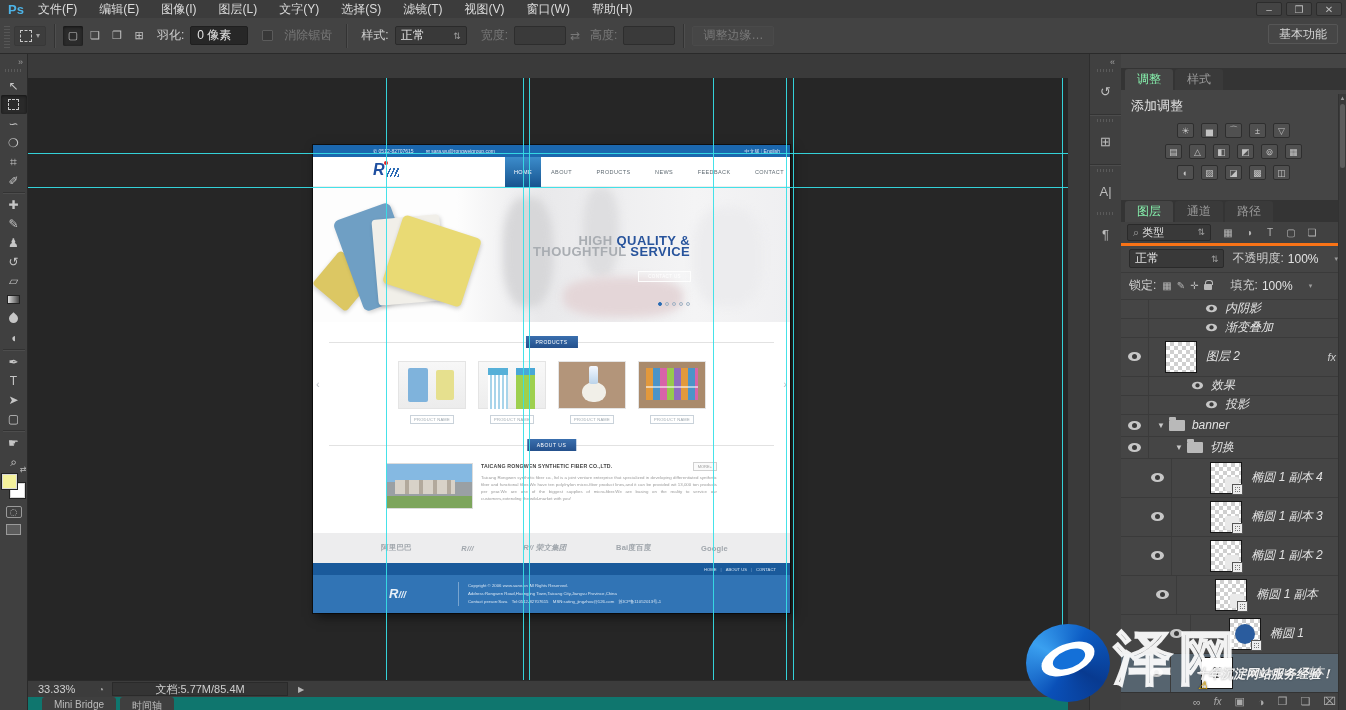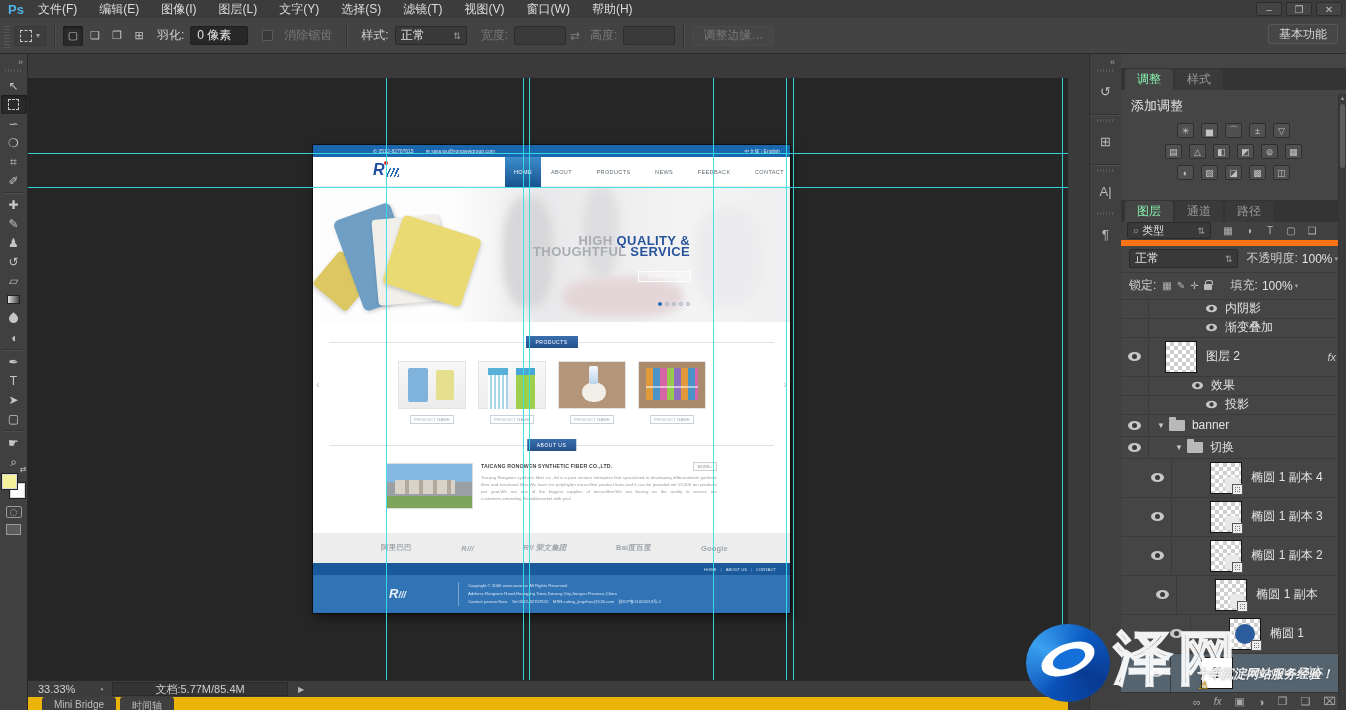--- a/index.html
+++ b/index.html
@@ -116,45 +116,45 @@
   #footer-logo { position:absolute; left:76px; top:11px; color:#e8f0f8; font-size:13px; font-style:italic; font-weight:bold; }
   #footer-div { position:absolute; left:145px; top:7px; width:1px; height:24px; background:rgba(255,255,255,.35);}
   #footer-lines { position:absolute; left:155px; top:7px; font-size:4.3px; line-height:8px; color:#d5e4f3; }
 
   
   #statusbar { position:absolute; left:28px; top:680px; width:1040px; height:17px; background:#3c3c3c; border-top:1px solid #2a2a2a; display:flex; align-items:center; font-size:11px; z-index:21;}
   #status-zoom { width:62px; padding-left:10px; color:#d0d0d0; }
   .status-icon { color:#9f9f9f; font-size:10px; margin:0 8px; }
   #status-doc { width:176px; height:14px; background:#343434; border:1px solid #2a2a2a; color:#cfcfcf; display:flex; align-items:center; justify-content:center; }
   #status-arrow { color:#b5b5b5; font-size:8px; margin-left:10px; }
-  #bottombar { position:absolute; left:28px; top:697px; width:1040px; height:14px; background:#eab308; display:flex; gap:4px; padding-left:14px; z-index:21;}
+  #bottombar { position:absolute; left:28px; top:697px; width:1040px; height:14px; background:#0f766e; display:flex; gap:4px; padding-left:14px; z-index:21;}
   .btab { background:#3f3f3f; color:#bdbdbd; font-size:10px; padding:2px 12px 0; border-radius:3px 3px 0 0; }
 
   
   #dock-strip { position:absolute; left:1089px; top:54px; width:32px; height:656px; background:#404040; border-left:1px solid #2e2e2e; display:flex; flex-direction:column; align-items:center; z-index:22;}
   .dock-collapse { align-self:flex-end; color:#a2a2a2; font-size:9px; padding:3px 6px 2px 0;}
   .dock-icon { width:26px; height:22px; display:flex; align-items:center; justify-content:center; color:#bdbdbd; font-size:13px; margin:4px 0 10px;}
   .strip-div { width:32px; height:1px; background:#333; box-shadow:0 1px 0 #4c4c4c; margin:2px 0 4px;}
   #dock-main { position:absolute; left:1121px; top:54px; width:225px; height:656px; background:#454545; z-index:22;}
   .ptab-strip { position:absolute; left:0; right:0; height:22px; background:#343434; display:flex; align-items:flex-end; padding-left:4px; gap:2px;}
   .ptab { height:21px; padding:0 12px; display:flex; align-items:center; font-size:12px; color:#999; background:#3a3a3a; border-radius:3px 3px 0 0;}
   .ptab.active { background:#454545; color:#86efac; }
   #adj-tabs { top:14px; } #adj-body { position:absolute; left:0; top:36px; width:225px; height:110px; background:#454545;}
   #adj-title { padding:7px 0 2px 10px; font-size:13px; color:#e3e3e3;}
   .adj-row { display:flex; justify-content:center; gap:7px; margin-top:6px; }
   .adj-icon { width:17px; height:15px; background:#505050; border:1px solid #2e2e2e; border-radius:2px; color:#c3c3c3; font-size:9px; display:flex; align-items:center; justify-content:center;}
   #layers-tabs { top:146px; }
   #layers-panel { position:absolute; left:0; top:168px; width:225px; bottom:0; background:#454545; display:flex; flex-direction:column;}
-  #filter-row { height:24px; background:#414141; border-bottom:6px solid #f97316; display:flex; align-items:center; padding:0 6px; gap:6px;}
+  #filter-row { height:24px; background:#414141; border-bottom:3px solid #f97316; display:flex; align-items:center; padding:0 6px; gap:6px;}
   #filter-dd { width:84px; height:17px; font-size:11px; }
   .f-icon { color:#b5b5b5; font-size:10px; width:14px; text-align:center;}
   #blend-row { height:27px; display:flex; align-items:center; padding:0 8px; border-bottom:1px solid #3a3a3a;}
   #blend-dd { width:118px; height:19px; }
   #opacity-label { margin-left:8px; color:#cfcfcf; font-size:12px; white-space:nowrap;}
-  .val-box { color:#e3e3e3; font-size:12px; margin-left:4px; display:flex; align-items:center; gap:2px;}
+  .val-box { color:#e3e3e3; font-size:12px; margin-left:4px; display:flex; align-items:center; gap:16px;}
   .val-box .car { font-size:7px; color:#9d9d9d; }
   #lock-row { height:27px; display:flex; align-items:center; padding:0 8px; border-bottom:1px solid #3a3a3a;}
   #lock-label { color:#cfcfcf; margin-right:6px;}
   .lk-icon { color:#b2b2b2; font-size:10px; margin-right:5px; }
   .lockpad { width:8px; height:6px; background:#b9b9b9; border-radius:1px; position:relative; margin-right:5px; margin-top:3px;}
   .lockpad::before { content:""; position:absolute; left:1px; top:-4px; width:6px; height:4px; border:1px solid #b9b9b9; border-bottom:none; border-radius:3px 3px 0 0;}
   #fill-label { margin-left:14px; color:#cfcfcf;}
   #layers-list { flex:1 1 auto; overflow:hidden; position:relative; background:#454545;}
   .lrow { display:flex; align-items:center; border-bottom:1px solid #3a3a3a; background:#454545; position:relative;}
   .lrow.selected { background:#56646f; }
@@ -167,21 +167,21 @@
   .folder { width:16px; height:11px; background:#b9b9b9; border-radius:1px; position:relative; margin-right:7px; flex:0 0 16px;}
   .folder::before { content:""; position:absolute; left:0; top:-3px; width:7px; height:3px; background:#b9b9b9; border-radius:1px 1px 0 0;}
   .thumb { width:32px; height:32px; border:1px solid #161616; position:relative; flex:0 0 32px; margin-right:9px; background:#fff;}
   .checker { background-color:#fff; background-image:linear-gradient(45deg,#cfcfcf 25%,transparent 25%,transparent 75%,#cfcfcf 75%),linear-gradient(45deg,#cfcfcf 25%,transparent 25%,transparent 75%,#cfcfcf 75%); background-size:8px 8px; background-position:0 0,4px 4px;}
   .vbadge { position:absolute; right:-2px; bottom:-2px; width:11px; height:11px; background:#ececec; border:1px solid #555; }
   .vbadge::before { content:""; position:absolute; inset:2px; border:1px dotted #777; }
   .blob-shape { position:absolute; right:2px; bottom:2px; width:14px; height:14px; background:#e9e9e9; border-radius:2px;}
   .circ { position:absolute; left:5px; top:5px; width:20px; height:20px; background:#2a5c9e; border-radius:50%;}
   .t-glyph { position:absolute; left:0; top:0; right:0; bottom:0; display:flex; align-items:center; justify-content:center; color:#3a3a3a; font-weight:bold; font-size:16px; font-family:"Liberation Serif",serif;}
   .warn { position:absolute; left:-4px; bottom:-4px; color:#f0b400; font-size:11px; text-shadow:0 0 2px #000;}
-  .lname { color:#e2e2e2; font-size:12px; white-space:nowrap; }
+  .lname { color:#e2e2e2; font-size:12px; white-space:nowrap;font-style:italic; }
   .fxbadge { margin-left:auto; padding-right:10px; color:#cccccc; font-size:11px; font-style:italic; }
   #lscroll { position:absolute; right:0; top:40px; bottom:0; width:8px; background:#3a3a3a; border-left:1px solid #323232;}
   #lscroll .arr { position:absolute; top:1px; left:0; width:7px; text-align:center; color:#9b9b9b; font-size:6px;}
   #lscroll .thumbbar { position:absolute; top:10px; left:1px; width:5px; height:64px; background:#5d5d5d; border-radius:3px;}
   #layers-bottombar { height:18px; border-top:1px solid #333; display:flex; align-items:center; justify-content:flex-end; gap:13px; padding-right:10px; background:#424242;}
   .lb-icon { color:#aaaaaa; font-size:11px; }
   .lb-icon.fx { font-style:italic; font-size:10px; }
 
   
   #watermark { position:absolute; left:1018px; top:612px; width:328px; height:98px; z-index:80; pointer-events:none; }

